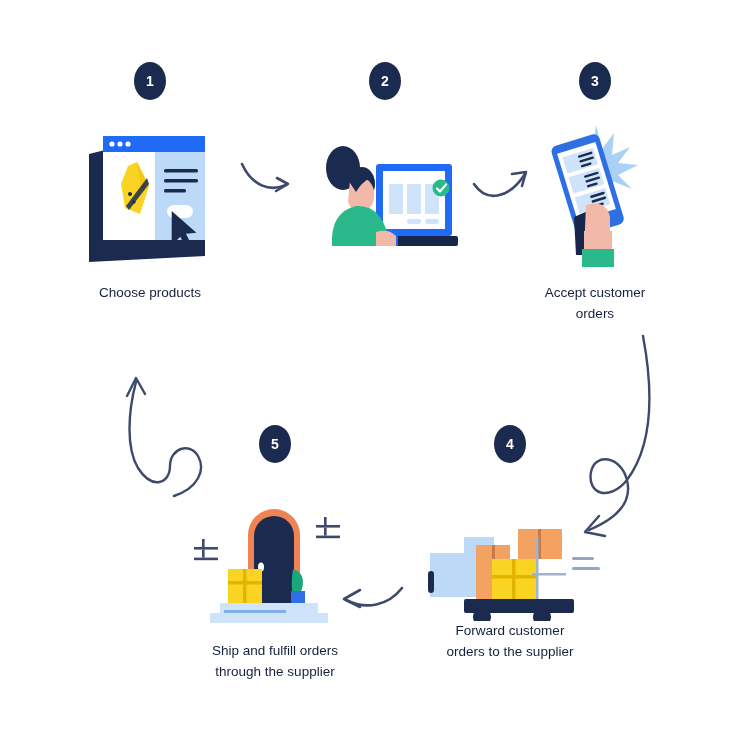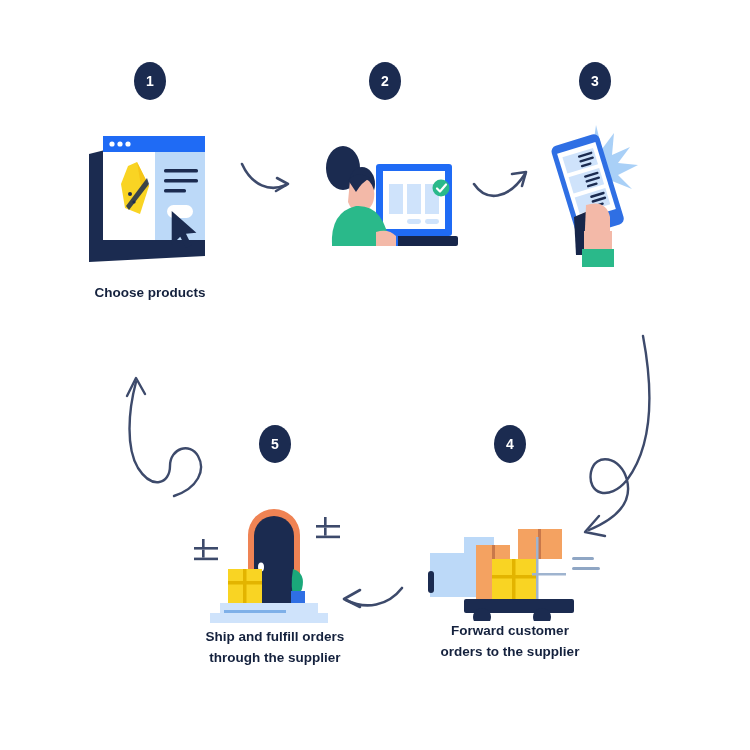--- a/index.html
+++ b/index.html
@@ -49,21 +49,21 @@
     align-items: flex-end;
     justify-content: center;
   }
 
   .caption {
     color: #14213d;
     font-size: 13.5px;
     line-height: 1.55;
     text-align: center;
     white-space: pre-line;
-    font-weight: 700;
+    font-weight: 400;
   }
 
   .arrow {
     position: absolute;
   }
 </style>
 </head>
 <body>
 
 <div id="canvas">
@@ -189,20 +189,22 @@
 
         <path d="M44 98 L58 92 L62 136 L46 136 Z" fill="#17264a"></path>
 
         <path d="M56 86 Q76 80 80 98 L80 132 L54 132 Z" fill="#f3b9a8"></path>
         <rect x="54" y="112" width="28" height="24" fill="#f3b9a8"></rect>
 
         <rect x="52" y="130" width="32" height="18" fill="#2ab98a"></rect>
       </svg>
     </div>
 
+    <div class="caption" style="margin-top:16px;">Accept customer
+orders</div>
   </div>
 
   <div class="arrow" style="left:565px; top:330px;">
     <svg width="100" height="225" viewBox="0 0 100 225" aria-hidden="true">
       <path d="M78 6
                C 90 70, 86 118, 62 150
                C 44 172, 22 164, 26 142
                C 30 122, 56 126, 62 150
                C 68 174, 48 190, 24 200" fill="none" stroke="#3d4a6b" stroke-width="2.4" stroke-linecap="round"></path>
       <path d="M34 186 L20 202 L40 206" fill="none" stroke="#3d4a6b" stroke-width="2.4" stroke-linecap="round" stroke-linejoin="round"></path>
@@ -282,21 +284,21 @@
           <rect x="12" y="54.6" width="2.6" height="8"></rect>
           <rect x="4" y="62.6" width="24" height="2.6"></rect>
           <rect x="126" y="30" width="24" height="2.6"></rect>
           <rect x="134" y="22" width="2.6" height="8"></rect>
           <rect x="134" y="32.6" width="2.6" height="8"></rect>
           <rect x="126" y="40.6" width="24" height="2.6"></rect>
         </g>
       </svg>
     </div>
 
-    <div class="caption" style="margin-top:4px;">Ship and fulfill orders
+    <div class="caption" style="margin-top:18px;">Ship and fulfill orders
 through the supplier</div>
   </div>
 
   <div class="arrow" style="left:112px; top:368px;">
     <svg width="100" height="130" viewBox="0 0 100 130" aria-hidden="true">
       <path d="M62 128
                C 86 120, 94 102, 86 88
                C 78 74, 58 80, 58 98
                C 58 116, 40 122, 26 100
                C 14 80, 16 44, 24 14" fill="none" stroke="#3d4a6b" stroke-width="2.4" stroke-linecap="round"></path>

